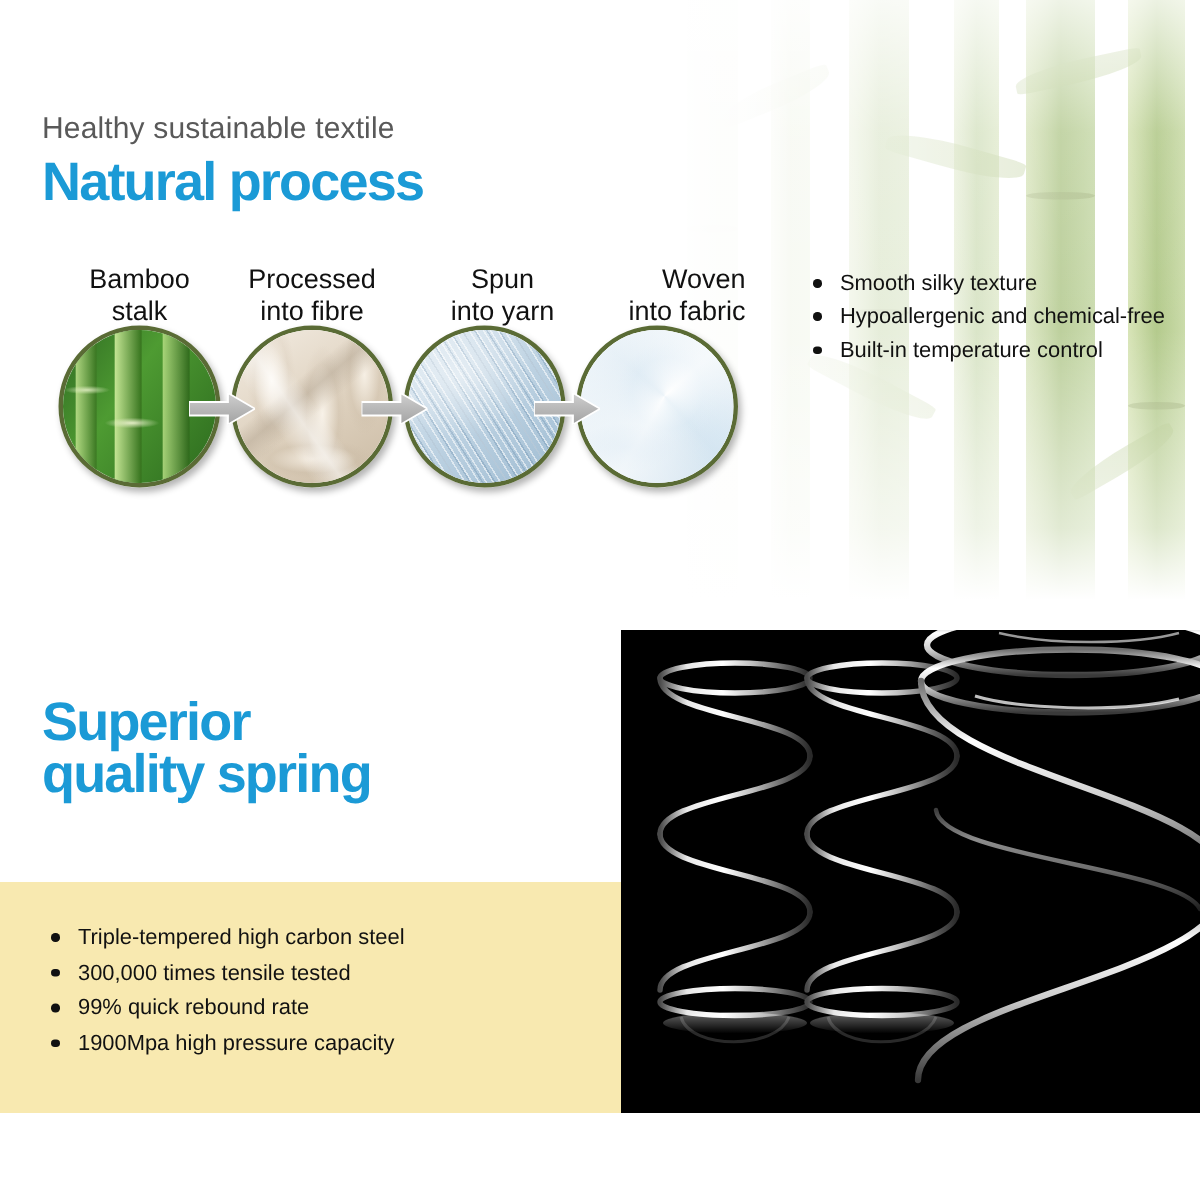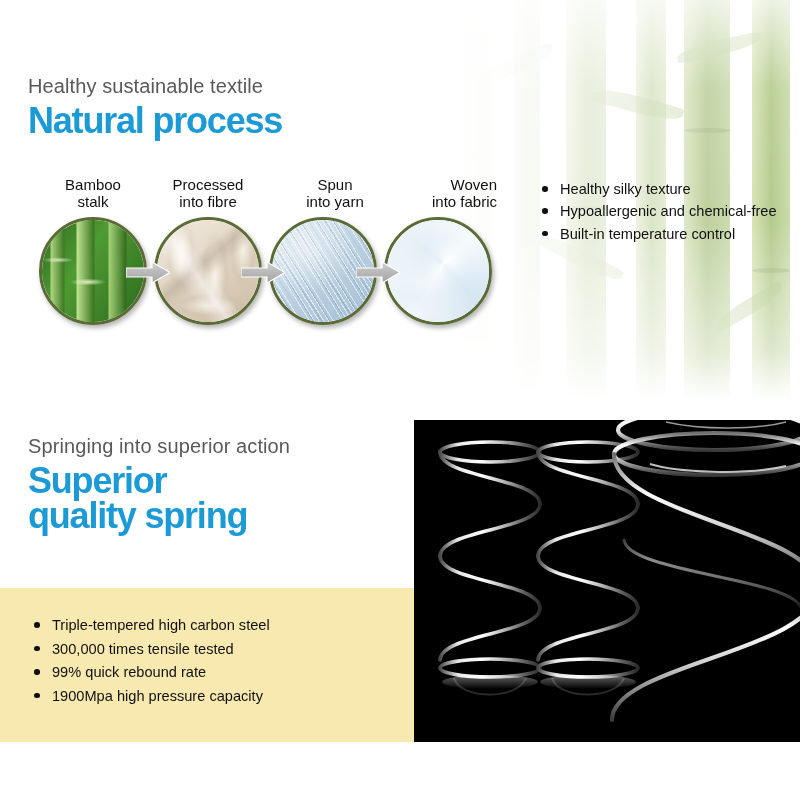--- a/index.html
+++ b/index.html
@@ -110,21 +110,21 @@
     left: 34px; top: 176px;
     width: 460px; height: 186px;
   }
   .step {
     position: absolute;
     top: 0;
     width: 118px;
     text-align: center;
   }
   .step-label {
-    font-size: 15px;
+    font-size: 18px;
     color: #111111;
     line-height: 1.16;
     font-weight: 400;
     white-space: pre-line;
   }
   .circle-wrap {
     position: absolute;
     top: 41px;
     width: 108px; height: 108px;
   }
@@ -323,29 +323,28 @@
               radial-gradient(ellipse 46px 22px at 30px 78px,rgba(206,225,239,.75),transparent 72%),
               radial-gradient(ellipse 30px 46px at 92px 70px,rgba(214,231,243,.7),transparent 72%);"></div>
           <div class="fill" style="background:
               conic-gradient(from 210deg at 56px 44px,rgba(255,255,255,.85),rgba(198,220,236,.45) 28%,rgba(255,255,255,.9) 55%,rgba(205,226,240,.4) 80%,rgba(255,255,255,.85));
               opacity:.65;"></div>
         </div>
       </div>
     </div>
 
     <ul class="bullets nat-bullets">
-      <li>Healthy silky texture</li>
+      <li>Smooth silky texture</li>
       <li>Hypoallergenic and chemical-free</li>
       <li>Built-in temperature control</li>
     </ul>
   </div>
 
   <div class="section-spring">
 
-    <div class="eyebrow spr-eyebrow">Springing into superior action</div>
 
     <div class="headline spr-headline">Superior
 quality spring</div>
 
     <div class="cream-panel"></div>
 
     <ul class="bullets spr-bullets">
       <li>Triple-tempered high carbon steel</li>
       <li>300,000 times tensile tested</li>
       <li>99% quick rebound rate</li>

